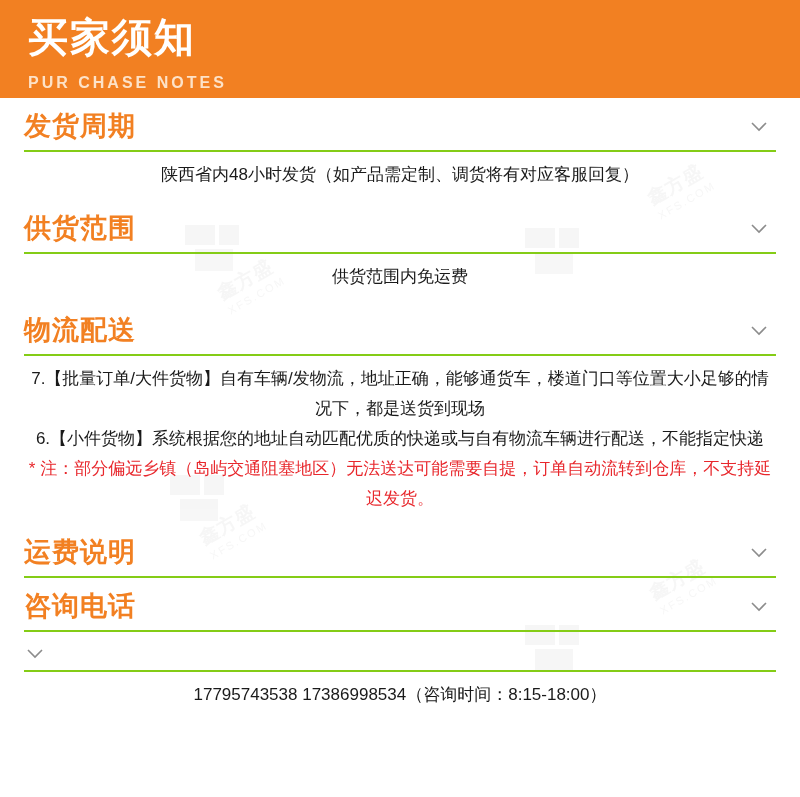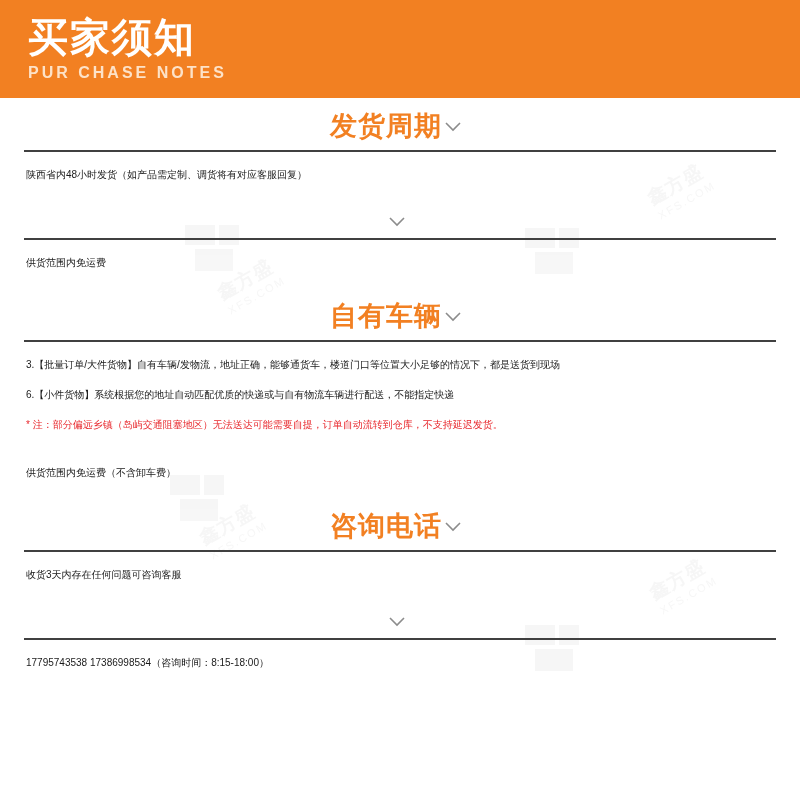--- a/index.html
+++ b/index.html
@@ -38,63 +38,64 @@
     font-weight: bold;
     letter-spacing: 2px;
     line-height: 46px;
     margin: 0;
   }
   .banner-sub {
     color: #fde2c8;
     font-size: 16px;
     letter-spacing: 3px;
     line-height: 22px;
-    margin-top: 2px;
+    margin-top: 12px;
     font-weight: bold;
   }
 
   
   .content {
     padding: 0 24px;
     box-sizing: border-box;
     position: relative;
     z-index: 2;
   }
   .section {
     position: relative;
   }
   .sec-head {
     display: flex;
     align-items: center;
-    justify-content: center;
-    border-bottom: 2px solid #404040;
+    justify-content: space-between;
+    border-bottom: 2px solid #84cc16;
     padding: 10px 0 6px 0;
   }
   .sec-title {
     color: #f28022;
     font-size: 27px;
     font-weight: bold;
     letter-spacing: 1px;
     line-height: 36px;
   }
   .chevron {
     width: 22px;
     height: 22px;
     margin-right: 6px;
     flex: none;
   }
   .chevron svg {
     display: block;
   }
 
   .sec-body {
-    font-size: 10px;
+    font-size: 17px;
     line-height: 30px;
     color: #1a1a1a;
     padding: 8px 2px 10px 2px;
+    text-align: center;
   }
   .sec-body p {
     margin: 0;
   }
   .note-red {
     color: #e8272c;
   }
 
   
   .wm {
@@ -193,65 +194,68 @@
             </svg>
         </span>
       </div>
       <div class="sec-body">
         <p>陕西省内48小时发货（如产品需定制、调货将有对应客服回复）</p>
       </div>
     </div>
 
     <div class="section">
       <div class="sec-head">
+        <div class="sec-title">供货范围</div>
         <span class="chevron">
           <svg viewBox="0 0 22 22" width="22" height="22">
               <path d="M4 8 L11 15 L18 8" fill="none" stroke="#8c8c8c" stroke-width="1.6"></path>
             </svg>
         </span>
       </div>
       <div class="sec-body">
         <p>供货范围内免运费</p>
       </div>
     </div>
 
     <div class="section">
       <div class="sec-head">
-        <div class="sec-title">自有车辆</div>
-        <span class="chevron">
-          <svg viewBox="0 0 22 22" width="22" height="22">
-              <path d="M4 8 L11 15 L18 8" fill="none" stroke="#8c8c8c" stroke-width="1.6"></path>
-            </svg>
-        </span>
-      </div>
-      <div class="sec-body">
-        <p>3.【批量订单/大件货物】自有车辆/发物流，地址正确，能够通货车，楼道门口等位置大小足够的情况下，都是送货到现场</p>
+        <div class="sec-title">物流配送</div>
+        <span class="chevron">
+          <svg viewBox="0 0 22 22" width="22" height="22">
+              <path d="M4 8 L11 15 L18 8" fill="none" stroke="#8c8c8c" stroke-width="1.6"></path>
+            </svg>
+        </span>
+      </div>
+      <div class="sec-body">
+        <p>7.【批量订单/大件货物】自有车辆/发物流，地址正确，能够通货车，楼道门口等位置大小足够的情况下，都是送货到现场</p>
         <p>6.【小件货物】系统根据您的地址自动匹配优质的快递或与自有物流车辆进行配送，不能指定快递</p>
         <p class="note-red">* 注：部分偏远乡镇（岛屿交通阻塞地区）无法送达可能需要自提，订单自动流转到仓库，不支持延迟发货。</p>
       </div>
     </div>
 
     <div class="section">
-      <div class="sec-body">
-        <p>供货范围内免运费（不含卸车费）</p>
+      <div class="sec-head">
+        <div class="sec-title">运费说明</div>
+        <span class="chevron">
+          <svg viewBox="0 0 22 22" width="22" height="22">
+              <path d="M4 8 L11 15 L18 8" fill="none" stroke="#8c8c8c" stroke-width="1.6"></path>
+            </svg>
+        </span>
       </div>
     </div>
 
     <div class="section">
       <div class="sec-head">
         <div class="sec-title">咨询电话</div>
         <span class="chevron">
           <svg viewBox="0 0 22 22" width="22" height="22">
               <path d="M4 8 L11 15 L18 8" fill="none" stroke="#8c8c8c" stroke-width="1.6"></path>
             </svg>
         </span>
       </div>
-      <div class="sec-body">
-        <p>收货3天内存在任何问题可咨询客服</p>
-      </div>
     </div>
 
     <div class="section">
       <div class="sec-head">
         <span class="chevron">
           <svg viewBox="0 0 22 22" width="22" height="22">
               <path d="M4 8 L11 15 L18 8" fill="none" stroke="#8c8c8c" stroke-width="1.6"></path>
             </svg>
         </span>
       </div>

